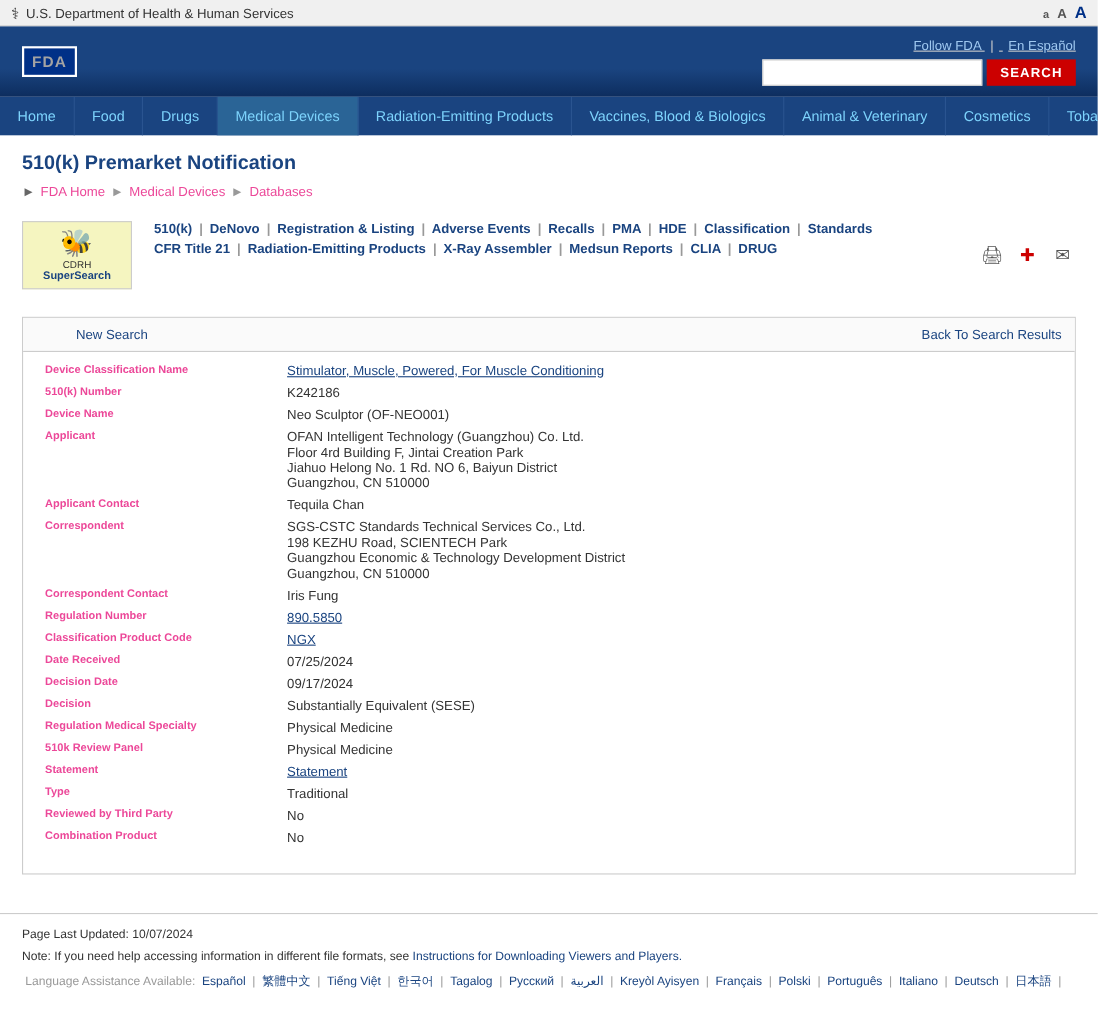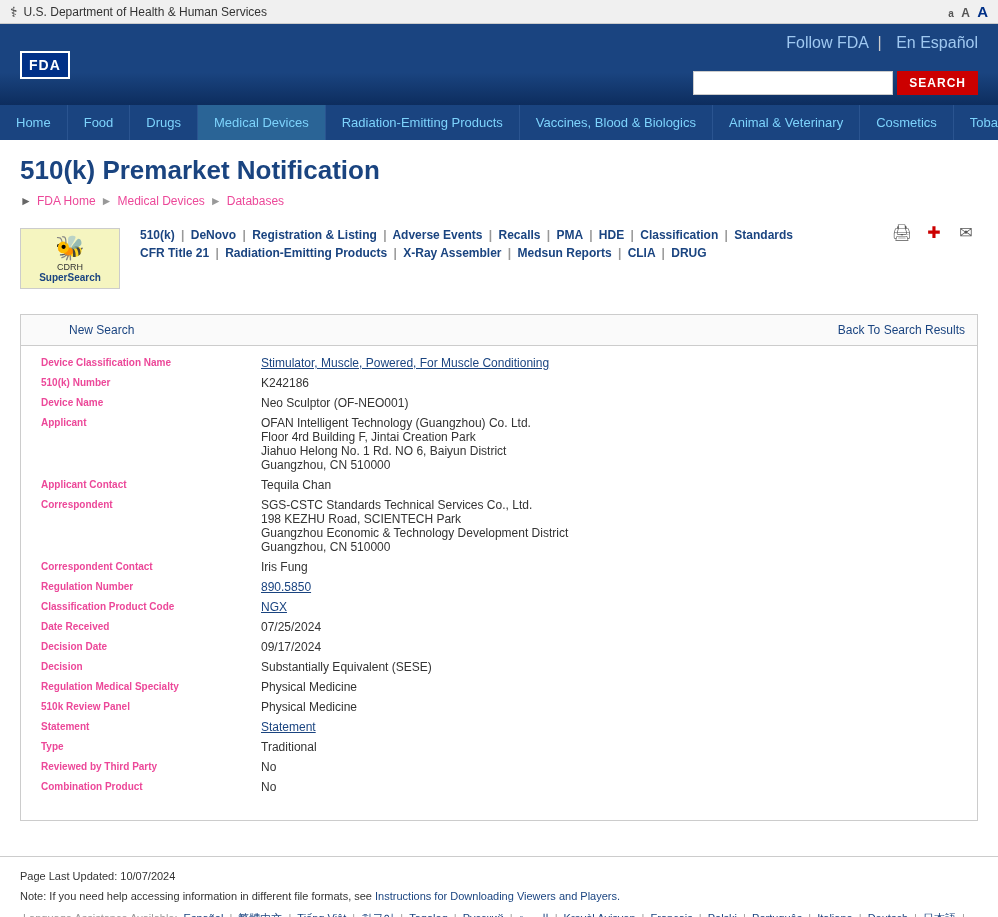--- a/index.html
+++ b/index.html
@@ -27,31 +27,31 @@
       justify-content: space-between;
     }
     .fda-logo {
       display: flex;
       align-items: center;
       gap: 10px;
     }
     .fda-badge {
       background: #003087;
       border: 2px solid #fff;
-      color: #ffffff;
+      color: #a3a3a3;
       font-weight: bold;
       font-size: 14px;
       padding: 4px 7px;
       letter-spacing: 1px;
     }
     .fda-title { color: #fff; }
     .fda-title .main-title { font-size: 22px; font-weight: bold; letter-spacing: 1px; }
     .fda-title .sub-title { font-size: 11px; letter-spacing: 2px; }
     .header-right { text-align: right; }
-    .header-links { color: #ccc; font-size: 16px; margin-bottom: 19px; }
+    .header-links { color: #ccc; font-size: 12px; margin-bottom: 6px; text-decoration: underline; }
     .header-links a { color: #9fc8f0; text-decoration: none; }
     .header-links span { color: #ccc; margin: 0 5px; }
     .search-bar { display: flex; gap: 4px; }
     .search-bar input { width: 200px; padding: 4px 6px; font-size: 12px; border: 1px solid #ccc; }
     .search-bar button {
       background: #cc0000;
       color: #fff;
       border: none;
       padding: 4px 12px;
       font-size: 12px;
@@ -75,21 +75,21 @@
       border-right: 1px solid #2a5490;
       display: flex;
       align-items: center;
     }
     .nav-item.active { background: #2a6496; }
 
     
     .page-content { padding: 15px 20px; }
 
     .page-title {
-      font-size: 26px;
+      font-size: 18px;
       font-weight: bold;
       color: #1a4480;
       margin-bottom: 8px;
     }
 
     .breadcrumb {
       display: flex;
       align-items: center;
       gap: 5px;
       font-size: 12px;

